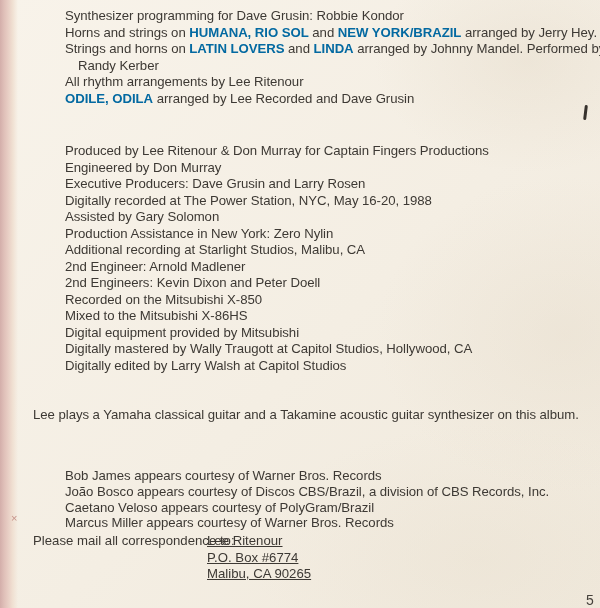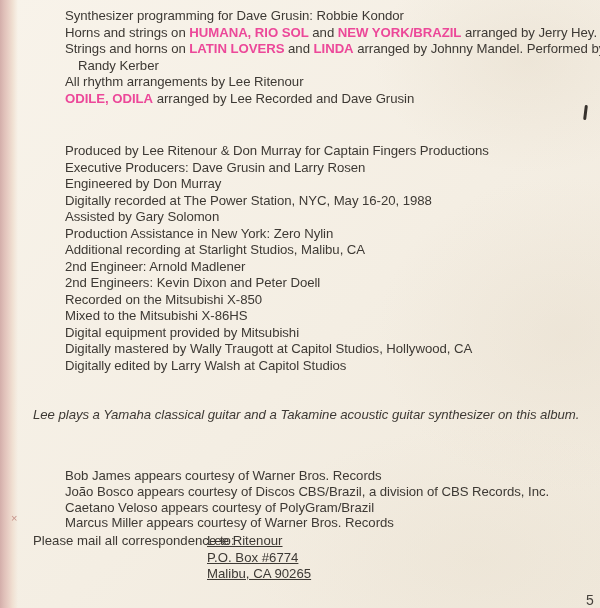--- a/index.html
+++ b/index.html
@@ -30,24 +30,24 @@
     position: absolute;
     left: 33px;
     right: 20px;
     font-size: 13.2px;
     line-height: 16.5px;
     letter-spacing: -0.05px;
     margin-left: 32px;
   }
   .line { white-space: nowrap; }
   .line.indent { padding-left: 13px; }
-  .bold { font-weight: 700; color: #ec4899; }
+  .bold { font-weight: 700; color: #0369a1; }
   .arrangements { top: 8px; }
   .production { top: 143px; }
-  .gear { top: 407px; margin: 0; font-style: italic; }
+  .gear { top: 407px; margin: 0; }
   .courtesy { top: 468px; line-height: 15.8px; }
   .correspondence-label { position: absolute; left: 33px; top: 533px; font-size: 13.2px; line-height: 16.5px; }
   .address { position: absolute; left: 207px; top: 533px; font-size: 13.2px; line-height: 16.5px; text-decoration: underline; }
   .page-number {
     position: absolute;
     left: 586px;
     top: 592px;
     font-size: 14px;
     color: #45413b;
   }
@@ -80,22 +80,22 @@
     <div class="line"><span>Synthesizer programming for Dave Grusin: Robbie Kondor</span></div>
     <div class="line"><span>Horns and strings on </span><span class="bold">HUMANA, RIO SOL</span><span> and </span><span class="bold">NEW YORK/BRAZIL</span><span> arranged by Jerry Hey.</span></div>
     <div class="line"><span>Strings and horns on </span><span class="bold">LATIN LOVERS</span><span> and </span><span class="bold">LINDA</span><span> arranged by Johnny Mandel. Performed by</span></div>
     <div class="line indent"><span>Randy Kerber</span></div>
     <div class="line"><span>All rhythm arrangements by Lee Ritenour</span></div>
     <div class="line"><span class="bold">ODILE, ODILA</span><span> arranged by Lee Recorded and Dave Grusin</span></div>
   </section>
 
 <section class="block production">
     <div class="line"><span>Produced by Lee Ritenour &amp; Don Murray for Captain Fingers Productions</span></div>
+    <div class="line"><span>Engineered by Don Murray</span></div>
     <div class="line"><span>Executive Producers: Dave Grusin and Larry Rosen</span></div>
-    <div class="line"><span>Engineered by Don Murray</span></div>
     <div class="line"><span>Digitally recorded at The Power Station, NYC, May 16-20, 1988</span></div>
     <div class="line"><span>Assisted by Gary Solomon</span></div>
     <div class="line"><span>Production Assistance in New York: Zero Nylin</span></div>
     <div class="line"><span>Additional recording at Starlight Studios, Malibu, CA</span></div>
     <div class="line"><span>2nd Engineer: Arnold Madlener</span></div>
     <div class="line"><span>2nd Engineers: Kevin Dixon and Peter Doell</span></div>
     <div class="line"><span>Recorded on the Mitsubishi X-850</span></div>
     <div class="line"><span>Mixed to the Mitsubishi X-86HS</span></div>
     <div class="line"><span>Digital equipment provided by Mitsubishi</span></div>
     <div class="line"><span>Digitally mastered by Wally Traugott at Capitol Studios, Hollywood, CA</span></div>

